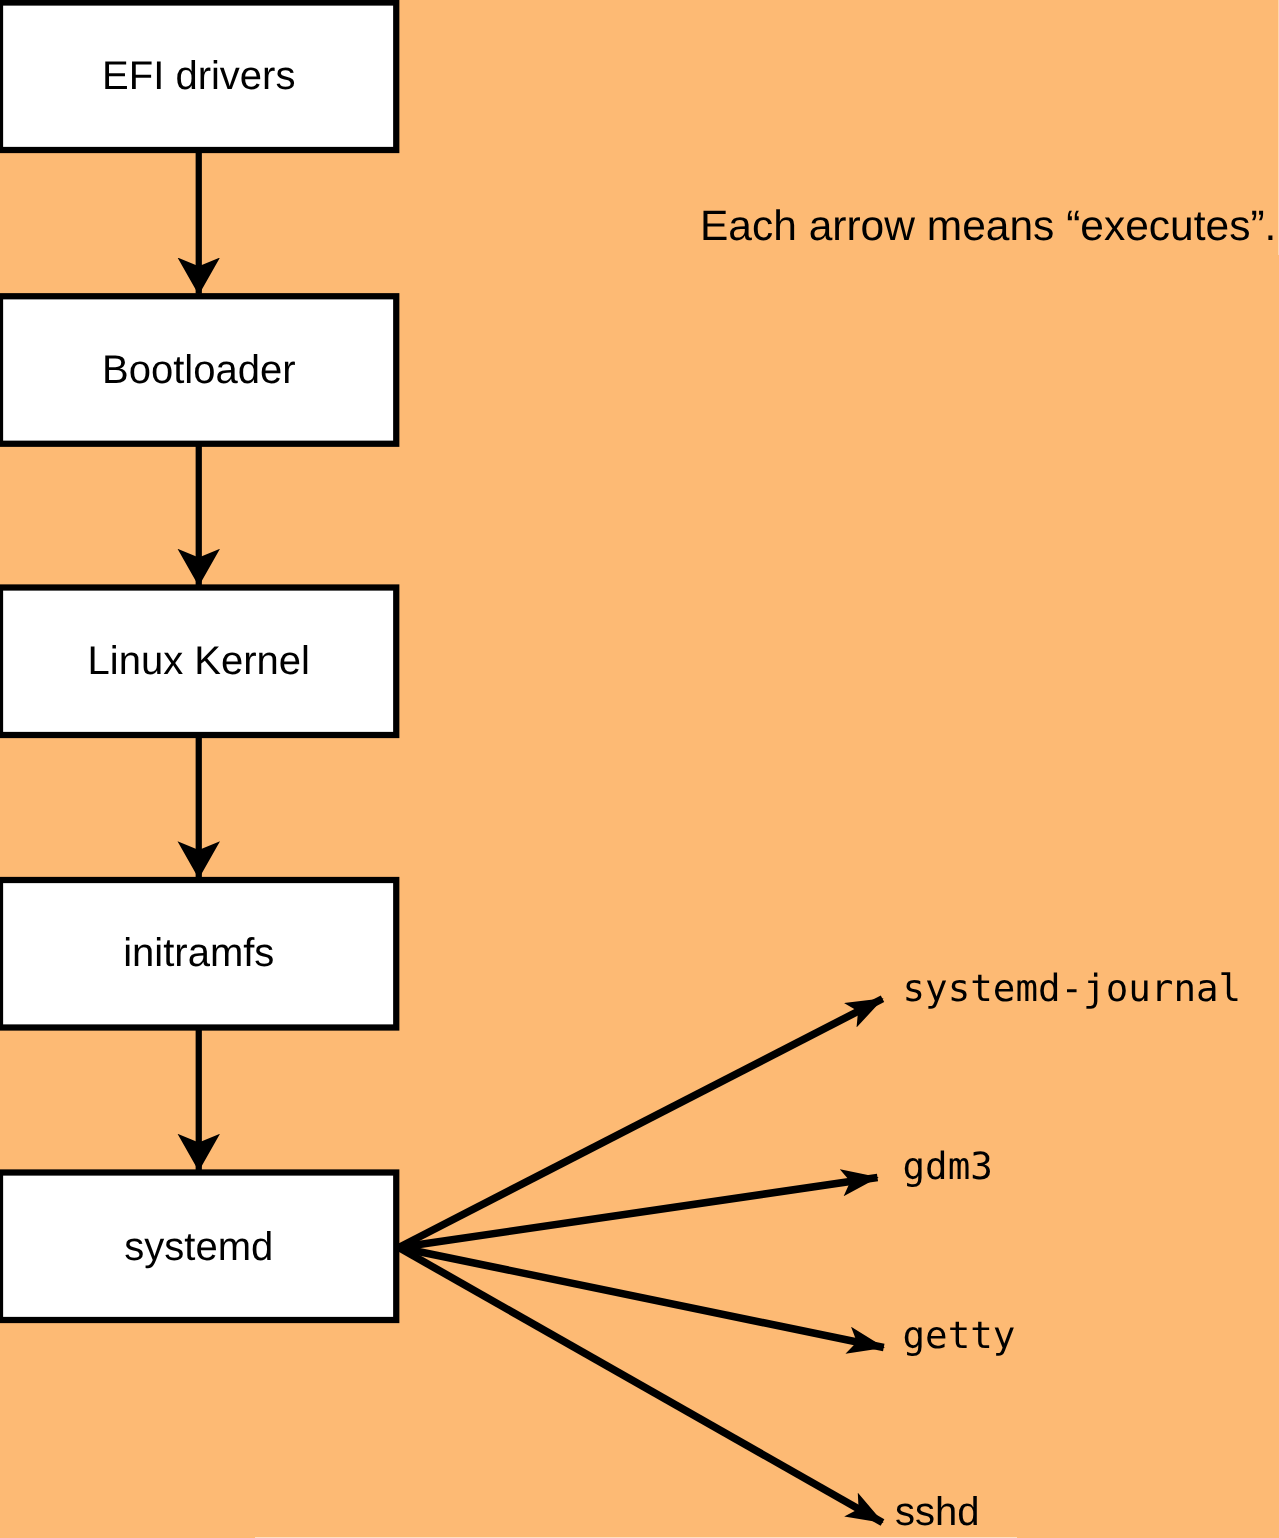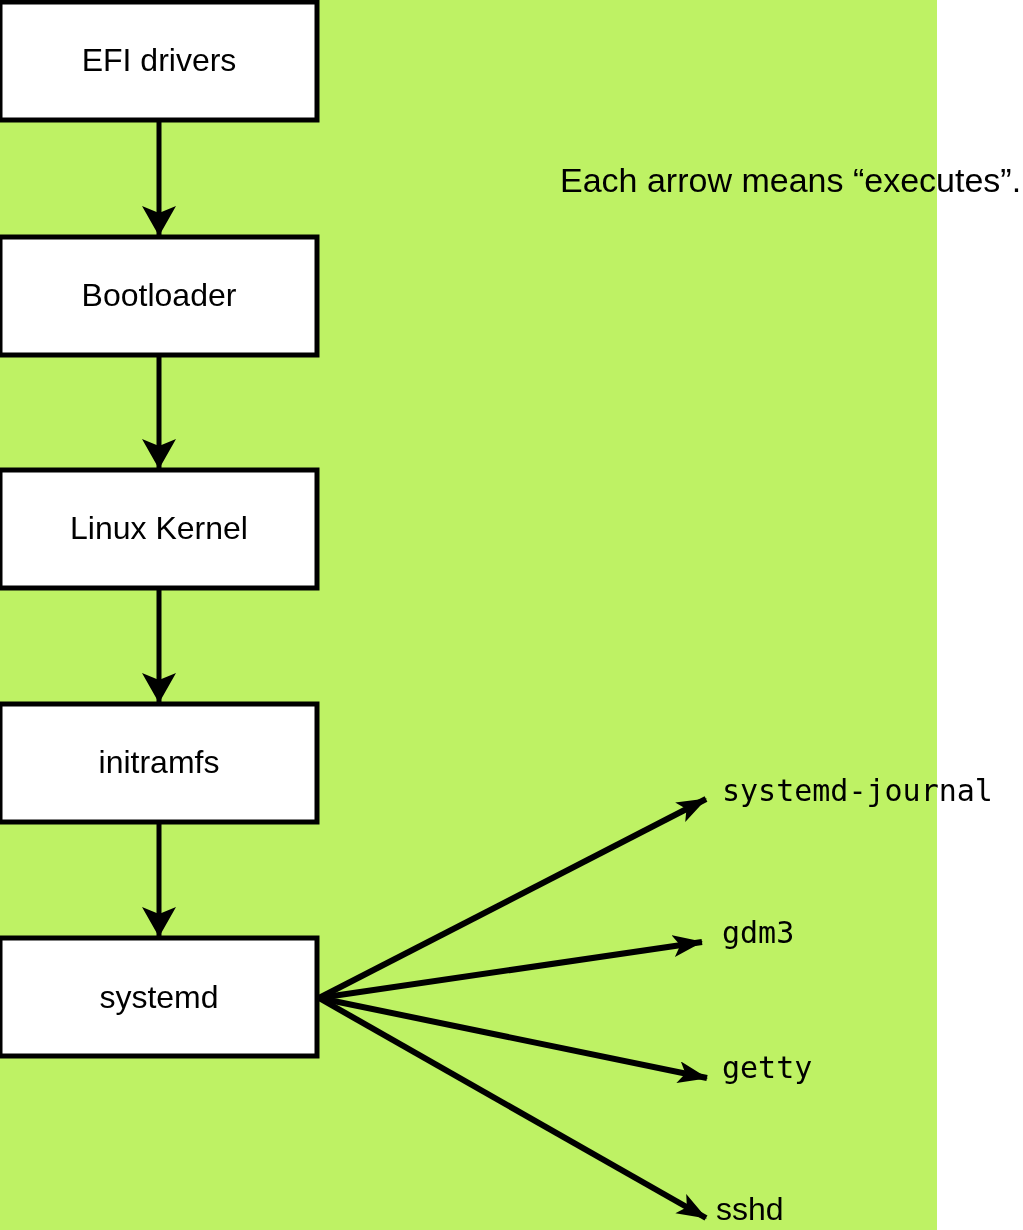--- a/index.html
+++ b/index.html
@@ -5,23 +5,23 @@
   html, body {
     margin: 0;
     padding: 0;
     background: #ffffff;
     width: 1023px;
     height: 1230px;
     overflow: hidden;
   }
   .stage {
     position: relative;
-    width: 937px;
+    width: 1023px;
     height: 1230px;
-    background: #bef264;
+    background: #fdba74;
   }
   svg.diagram {
     position: absolute;
     left: 0;
     top: 0;
     display: block;
   }
   .node-rect {
     fill: #ffffff;
     stroke: #000000;

